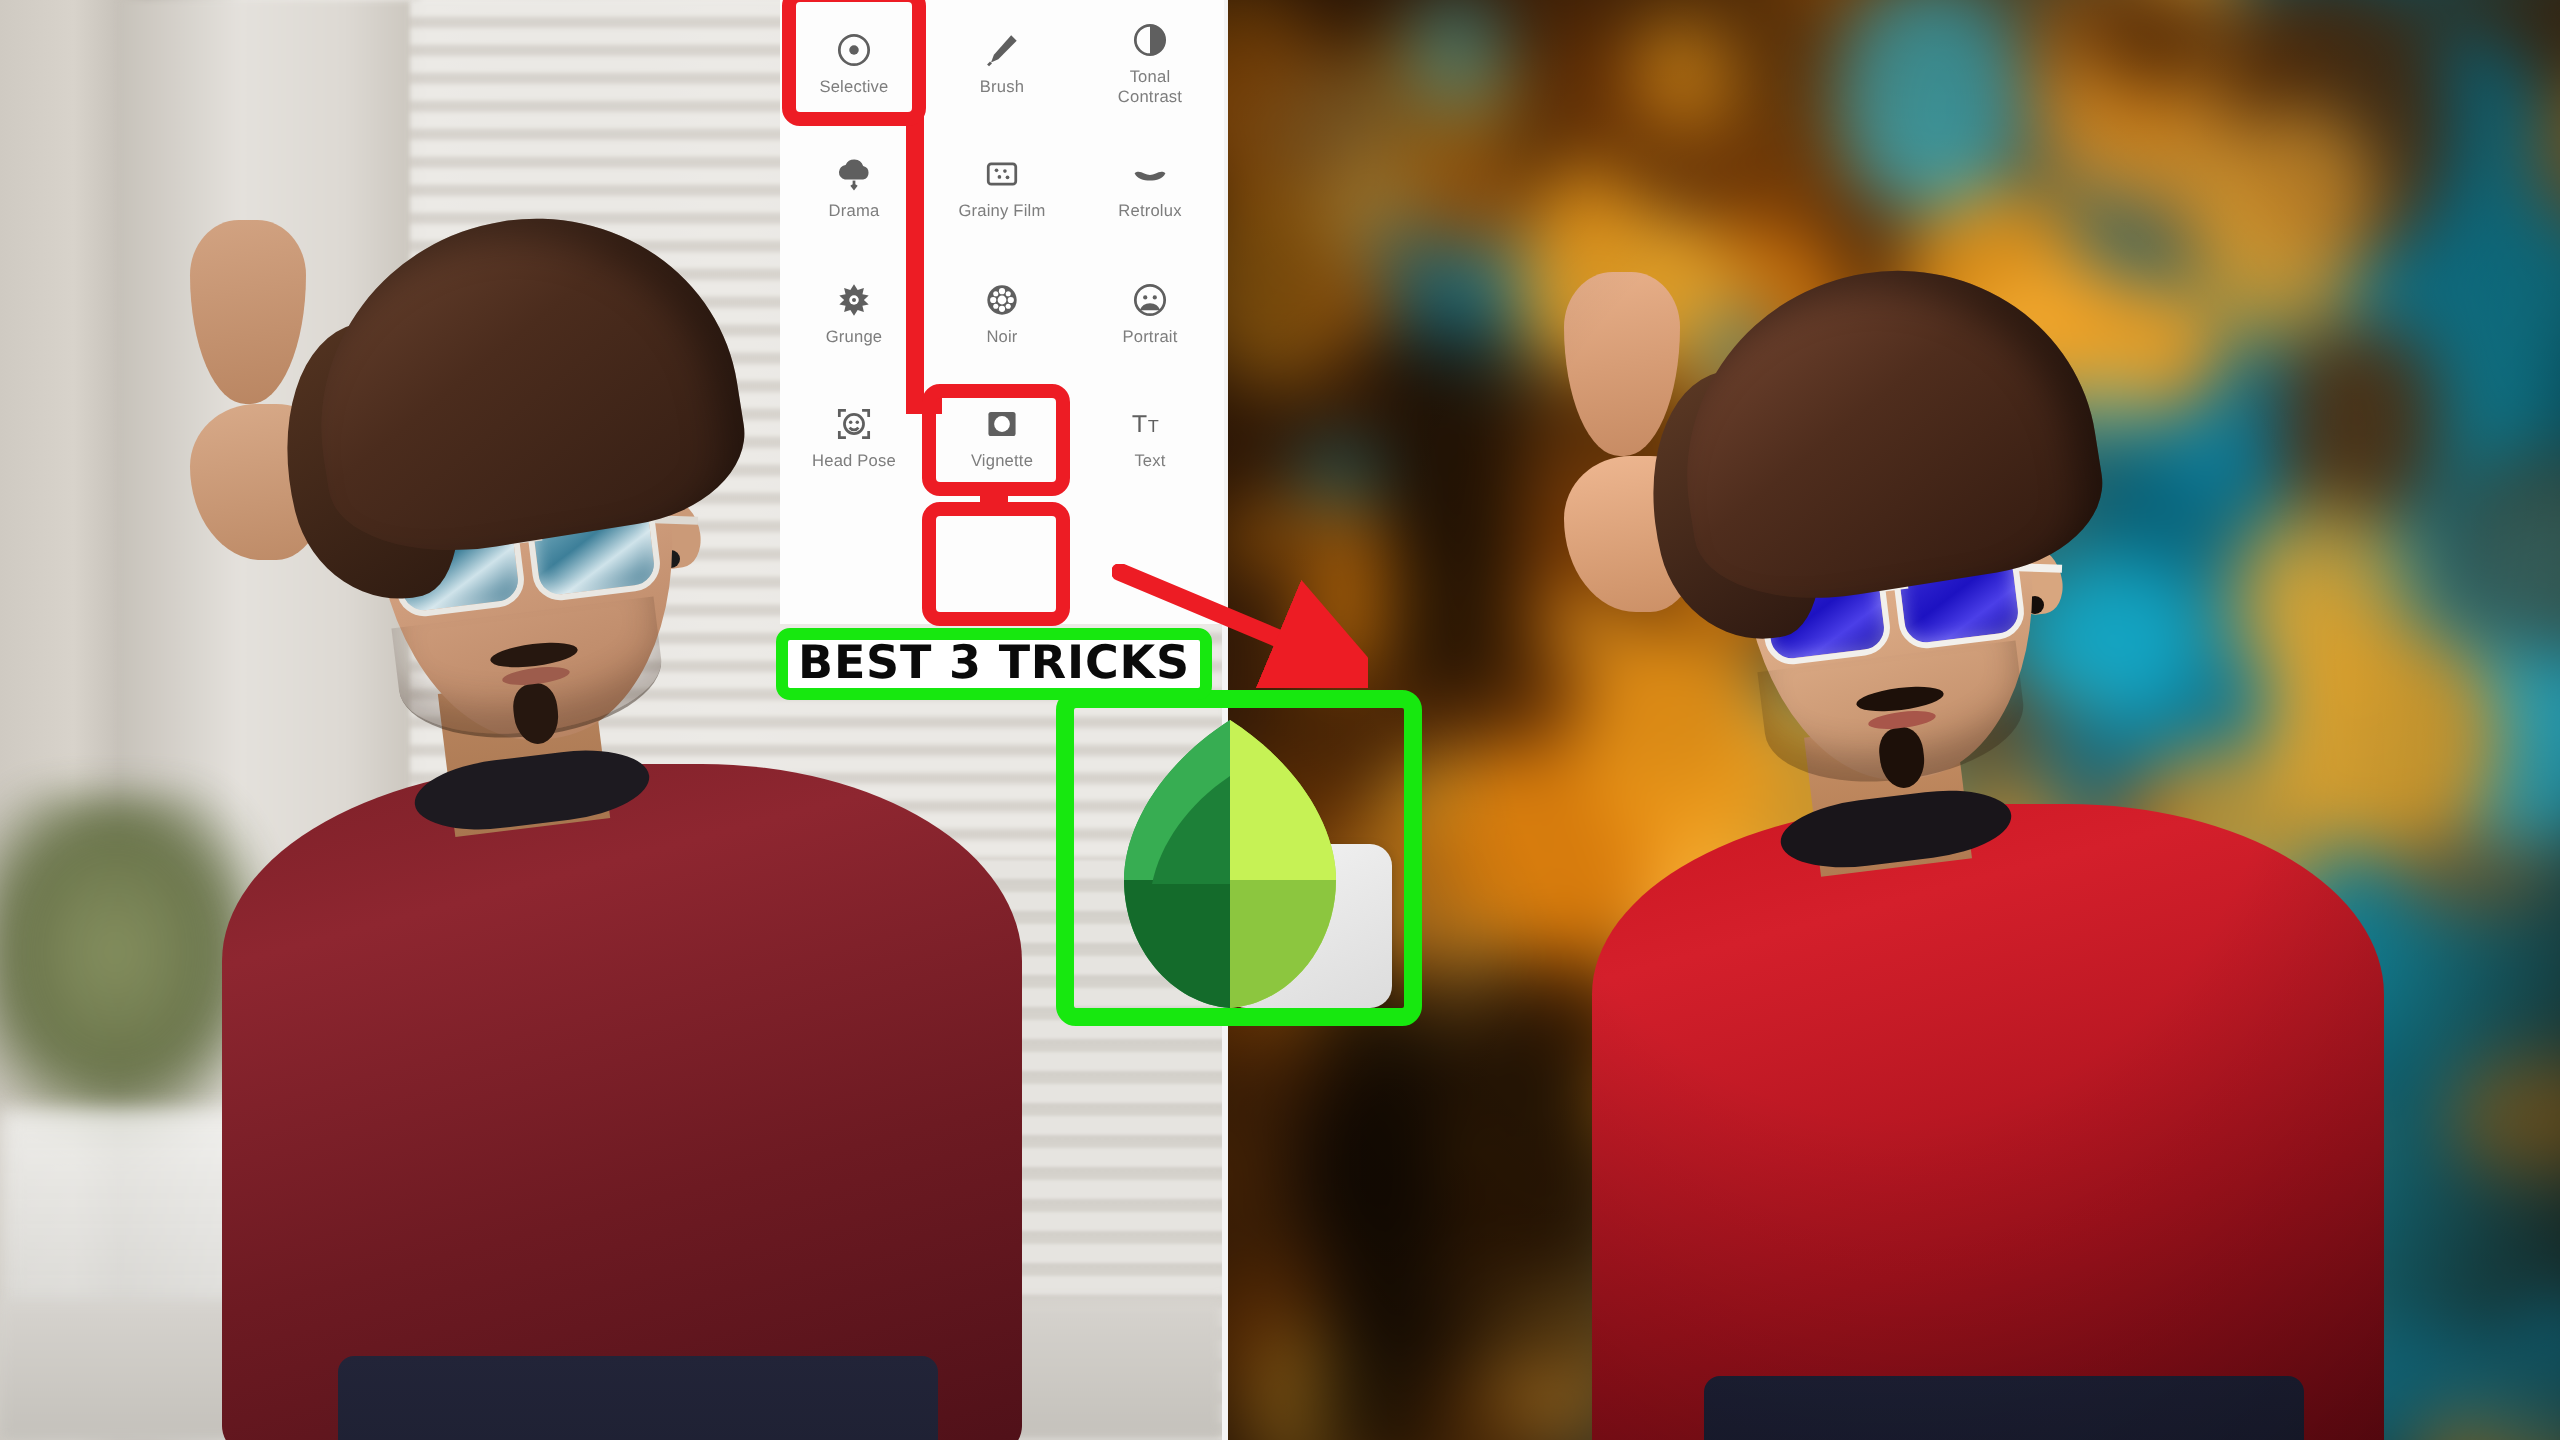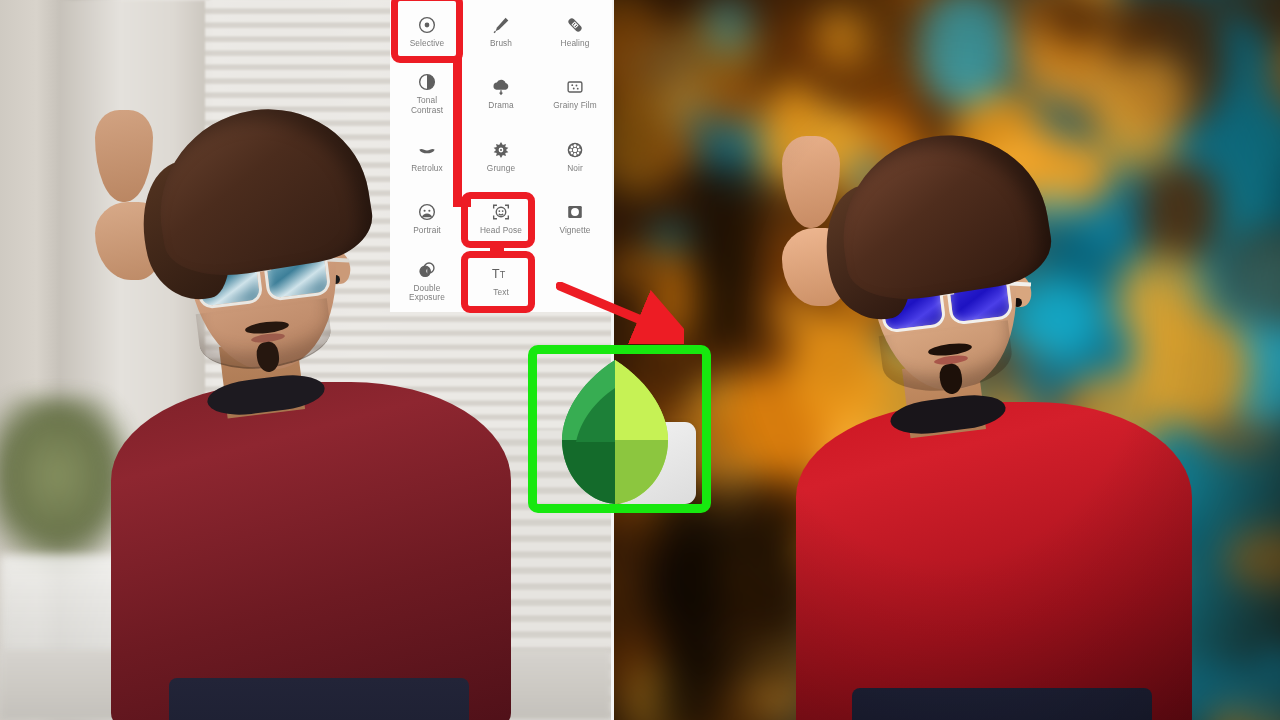--- a/index.html
+++ b/index.html
@@ -505,35 +505,20 @@
           <svg viewBox="0 0 24 24">
             <path d="M17 4 L20 7 L10 17 L6 18.8 L7.6 14.6 Z" fill="#5f5f5f"></path>
             <path d="M6 18.8 L4.4 20.4" stroke="#5f5f5f" fill="none" stroke-width="1.5"></path>
           </svg>
         </span>
         <span class="tool-lbl">Brush</span>
       </div>
       <div class="tool">
         <span class="tool-ico">
           <svg viewBox="0 0 24 24">
-            <g transform="rotate(45 12 12)">
-              <rect x="3.5" y="8.4" width="17" height="7.2" rx="3.4" fill="#5f5f5f"></rect>
-              <rect x="9" y="9.6" width="6" height="4.8" fill="#fff"></rect>
-              <circle cx="10.6" cy="11.2" r=".75" fill="#5f5f5f"></circle>
-              <circle cx="13.4" cy="11.2" r=".75" fill="#5f5f5f"></circle>
-              <circle cx="10.6" cy="12.9" r=".75" fill="#5f5f5f"></circle>
-              <circle cx="13.4" cy="12.9" r=".75" fill="#5f5f5f"></circle>
-            </g>
-          </svg>
-        </span>
-        <span class="tool-lbl">Healing</span>
-      </div>
-      <div class="tool">
-        <span class="tool-ico">
-          <svg viewBox="0 0 24 24">
             <circle cx="12" cy="12" r="8" stroke="#5f5f5f" fill="none" stroke-width="1.5"></circle>
             <path d="M12 4 A8 8 0 0 1 12 20 Z" fill="#5f5f5f"></path>
           </svg>
         </span>
         <span class="tool-lbl" style="white-space: pre-line;">Tonal
 Contrast</span>
       </div>
       <div class="tool">
         <span class="tool-ico">
           <svg viewBox="0 0 24 24">
@@ -615,32 +600,20 @@
         <span class="tool-lbl">Head Pose</span>
       </div>
       <div class="tool">
         <span class="tool-ico">
           <svg viewBox="0 0 24 24">
             <rect x="4.6" y="5.4" width="14.8" height="13.2" rx="1.4" fill="#5f5f5f"></rect>
             <circle cx="12" cy="12" r="4.3" fill="#fff"></circle>
           </svg>
         </span>
         <span class="tool-lbl">Vignette</span>
-      </div>
-      <div class="tool">
-        <span class="tool-ico">
-          <svg viewBox="0 0 24 24">
-            <circle cx="14.2" cy="9.8" r="5.4" stroke="#5f5f5f" fill="none" stroke-width="1.5"></circle>
-            <circle cx="10" cy="13.4" r="5.6" stroke="#5f5f5f" fill="none" stroke-width="1.5"></circle>
-            <path d="M10 7.8 A5.6 5.6 0 0 1 10 19 A5.6 5.6 0 0 1 10 7.8 Z" fill="#5f5f5f"></path>
-            <path d="M12.2 10.2 A5.4 5.4 0 0 0 12.2 16.2" fill="#fff"></path>
-          </svg>
-        </span>
-        <span class="tool-lbl" style="white-space: pre-line;">Double
-Exposure</span>
       </div>
       <div class="tool">
         <span class="tool-ico">
           <svg viewBox="0 0 24 24">
             <text x="2.5" y="16.6" font-family="DejaVu Sans, sans-serif" font-size="12.5" font-weight="500" fill="#5f5f5f">T</text>
             <text x="11" y="16.6" font-family="DejaVu Sans, sans-serif" font-size="9" font-weight="500" fill="#5f5f5f">T</text>
           </svg>
         </span>
         <span class="tool-lbl">Text</span>
       </div>
@@ -670,14 +643,17 @@
       <path d="M59,2 C96,26 112,58 112,82 L59,82 Z" fill="#c6f255"></path>
       <path d="M112,82 C112,116 88,144 59,146 L59,82 Z" fill="#8cc63f"></path>
       <path d="M59,2 C22,26 6,58 6,82 C6,116 30,144 59,146 Z" fill="#2e9e47"></path>
       <path d="M59,2 C22,26 6,58 6,82 L59,82 Z" fill="#37ad52"></path>
       <path d="M6,82 C6,116 30,144 59,146 L59,82 Z" fill="#146b2b"></path>
       <path d="M59,30 C38,44 24,64 20,84 L59,84 Z" fill="#1d8038"></path>
     </svg>
   </div>
   <div class="logo-box"></div>
 
+  <div class="banner">
+    <span class="banner-txt">BEST 3 TRICKS</span>
+  </div>
 
 </div>
 
 </body></html>

